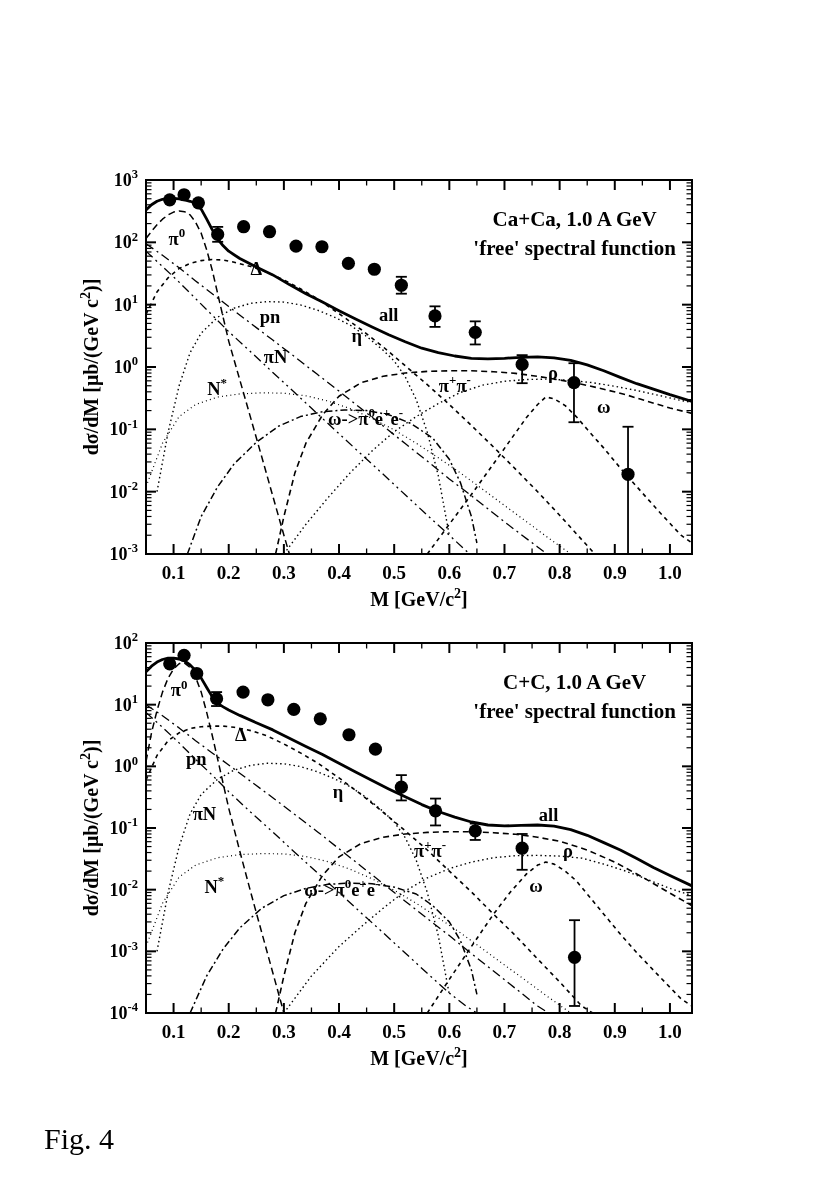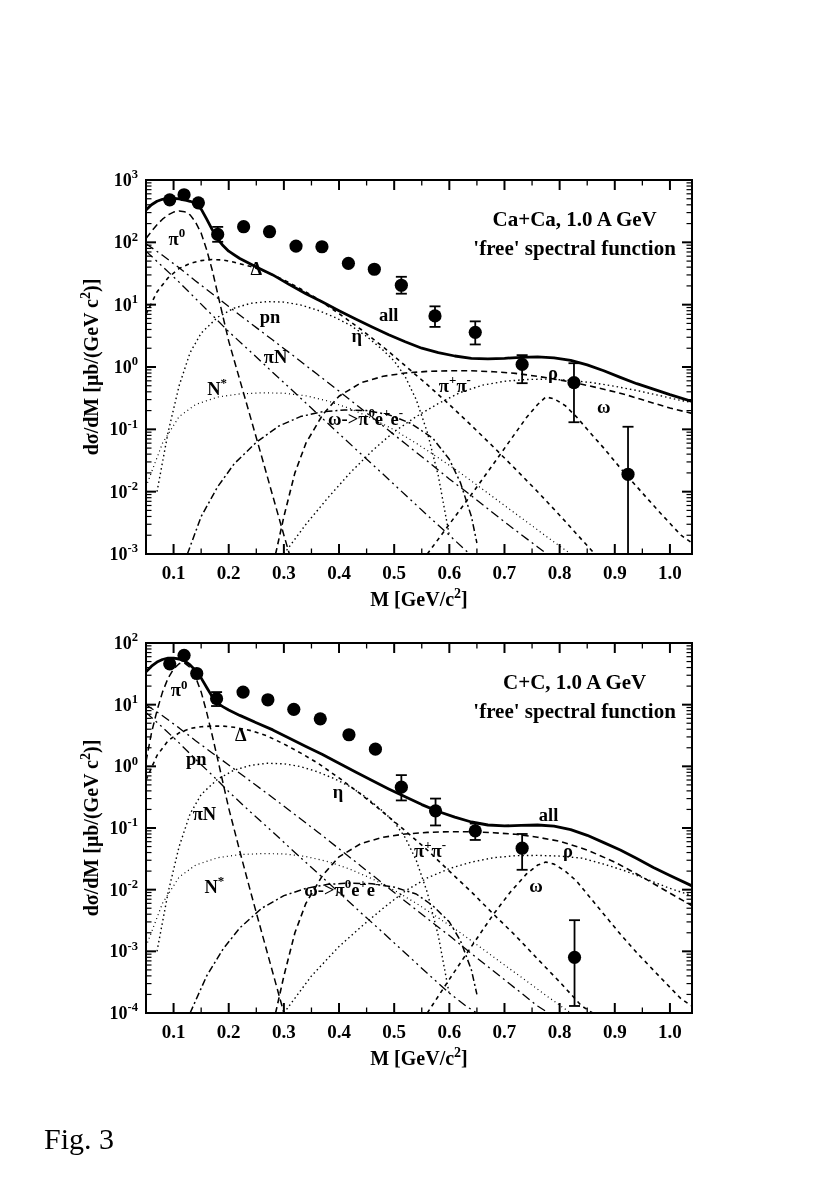--- a/index.html
+++ b/index.html
@@ -514,14 +514,14 @@
         <text fill="#000000" font-family="&quot;Liberation Serif&quot;,&quot;DejaVu Serif&quot;,serif" font-size="18.5px" font-weight="700" text-anchor="middle" x="430.030303030303" y="857.2329604254628"><tspan>π</tspan><tspan dy="-7.77px" font-size="12.95px">+</tspan><tspan dy="7.77px">π</tspan><tspan dy="-7.77px" font-size="12.95px">-</tspan></text>
         <text fill="#000000" font-family="&quot;Liberation Serif&quot;,&quot;DejaVu Serif&quot;,serif" font-size="18.5px" font-weight="700" text-anchor="middle" x="548.6060606060605" y="821.4126010695513"><tspan>all</tspan></text>
         <text fill="#000000" font-family="&quot;Liberation Serif&quot;,&quot;DejaVu Serif&quot;,serif" font-size="18.5px" font-weight="700" text-anchor="middle" x="567.9090909090908" y="857.2329604254628"><tspan>ρ</tspan></text>
         <text fill="#000000" font-family="&quot;Liberation Serif&quot;,&quot;DejaVu Serif&quot;,serif" font-size="18.5px" font-weight="700" text-anchor="middle" x="535.9212121212121" y="891.923633178194"><tspan>ω</tspan></text>
         <text fill="#000000" font-family="&quot;Liberation Serif&quot;,&quot;DejaVu Serif&quot;,serif" font-size="21px" font-weight="700" text-anchor="middle" x="574.61" y="689"><tspan>C+C, 1.0 A GeV</tspan></text>
         <text fill="#000000" font-family="&quot;Liberation Serif&quot;,&quot;DejaVu Serif&quot;,serif" font-size="21px" font-weight="700" text-anchor="middle" x="574.61" y="718"><tspan>'free' spectral function</tspan></text>
         <text fill="#000000" font-family="&quot;Liberation Serif&quot;,&quot;DejaVu Serif&quot;,serif" font-size="20px" font-weight="700" text-anchor="middle" x="419" y="1065"><tspan>M [GeV/c</tspan><tspan dy="-8.4px" font-size="14px">2</tspan><tspan dy="8.4px">]</tspan></text>
         <text fill="#000000" font-family="&quot;Liberation Serif&quot;,&quot;DejaVu Serif&quot;,serif" font-size="20px" font-weight="700" text-anchor="middle" transform="translate(98,828) rotate(-90)"><tspan>dσ/dM  [μb/(GeV c</tspan><tspan dy="-8.4px" font-size="14px">2</tspan><tspan dy="8.4px">)]</tspan></text>
       </g>
     </svg>
-  <div class="caption">Fig. 3</div>
+  <div class="caption">Fig. 4</div>
 </div>
 
 </body></html>

